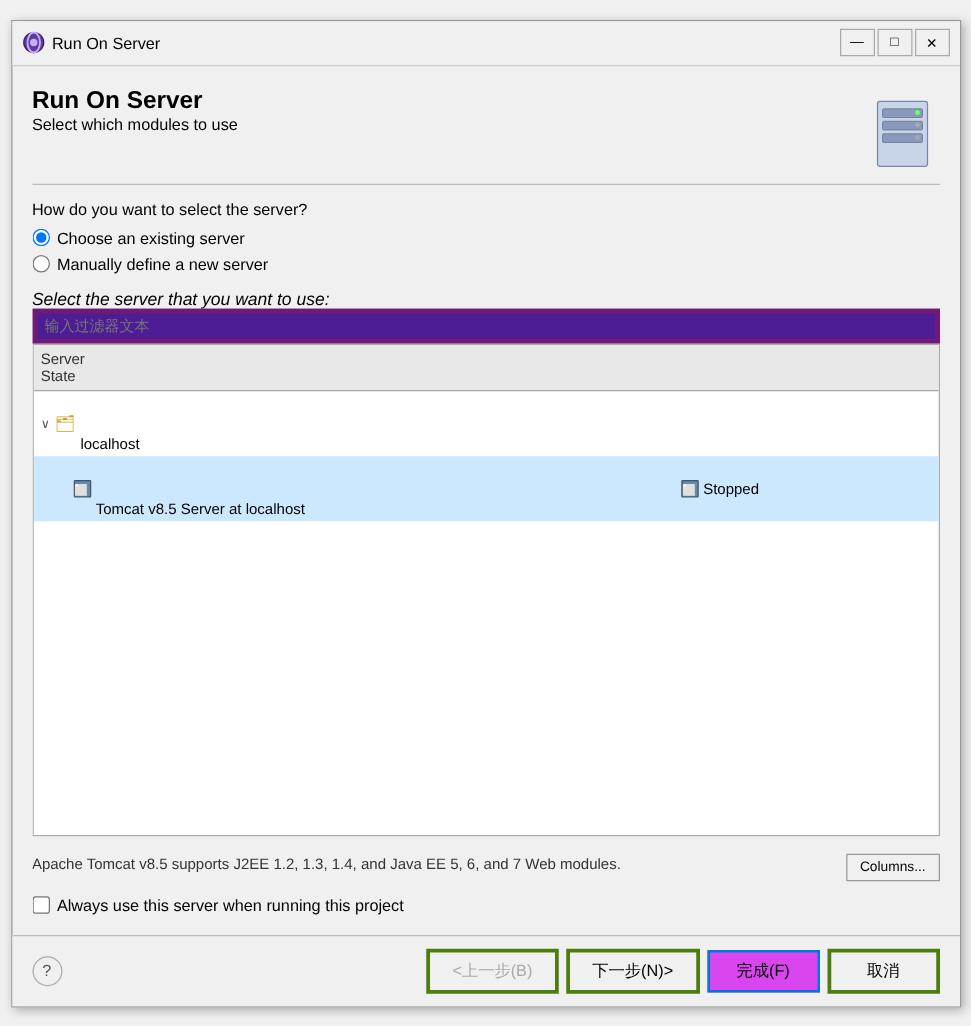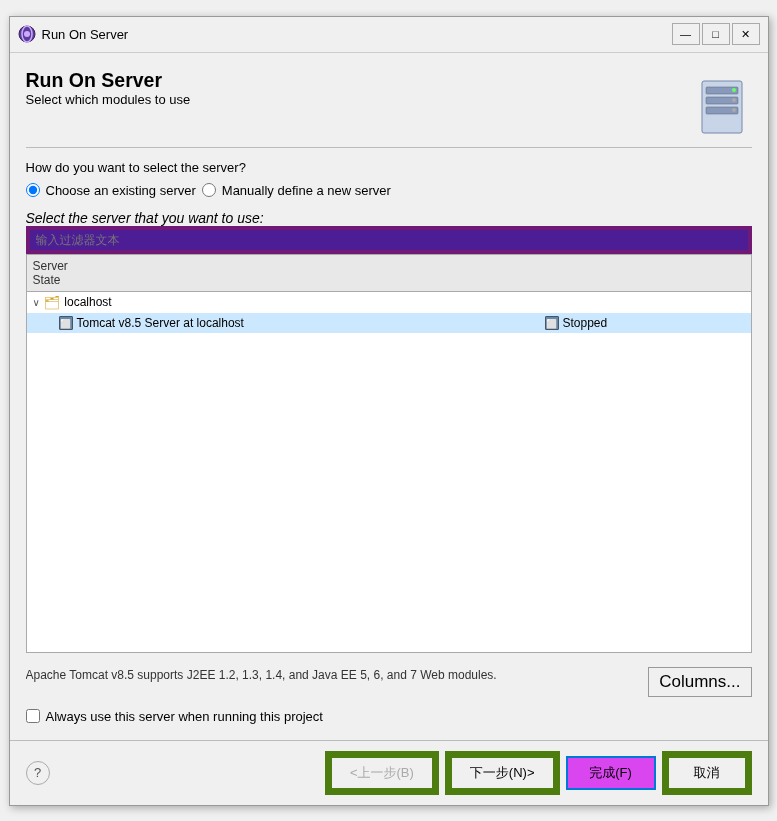--- a/index.html
+++ b/index.html
@@ -95,24 +95,23 @@
       overflow: hidden;
     }
 
     .question-text {
       margin-bottom: 8px;
       font-size: 13px;
     }
 
     .radio-group {
       display: flex;
-      flex-direction: row;
+      flex-direction: column;
       gap: 6px;
       margin-bottom: 12px;
-      align-items: center;
     }
 
     .radio-label {
       display: flex;
       align-items: center;
       gap: 6px;
       font-size: 13px;
       cursor: pointer;
     }
 
@@ -211,20 +210,21 @@
       border: 1px solid #445566;
       border-radius: 1px;
       font-size: 9px;
       color: #fff;
       text-align: center;
       line-height: 14px;
     }
 
     .item-name {
       flex: 1;
+      margin-top: 32px;
     }
 
     .item-state {
       width: 200px;
       display: flex;
       align-items: center;
       gap: 4px;
     }
 
     .state-icon {
@@ -254,21 +254,21 @@
       font-size: 12px;
       color: #333;
       line-height: 1.4;
     }
 
     .columns-btn {
       padding: 4px 10px;
       background: #f0f0f0;
       border: 1px solid #999;
       cursor: pointer;
-      font-size: 17px;
+      font-size: 11px;
       white-space: nowrap;
       flex-shrink: 0;
       text-align: center;
     }
 
     
     .checkbox-row {
       display: flex;
       align-items: center;
       gap: 6px;
@@ -303,21 +303,21 @@
       cursor: pointer;
       background: #f0f0f0;
       color: #555;
     }
 
     .footer-spacer { flex: 1; }
 
     .footer-btn {
       padding: 6px 18px;
       background: #f0f0f0;
-      border: 7px solid #4d7c0f;
+      border: 3px solid #4d7c0f;
       cursor: pointer;
       font-size: 13px;
       min-width: 90px;
     }
     .footer-btn.primary {
       background: #d946ef;
       border: 2px solid #0078d7;
     }
     .footer-btn:disabled {
       color: #aaa;

